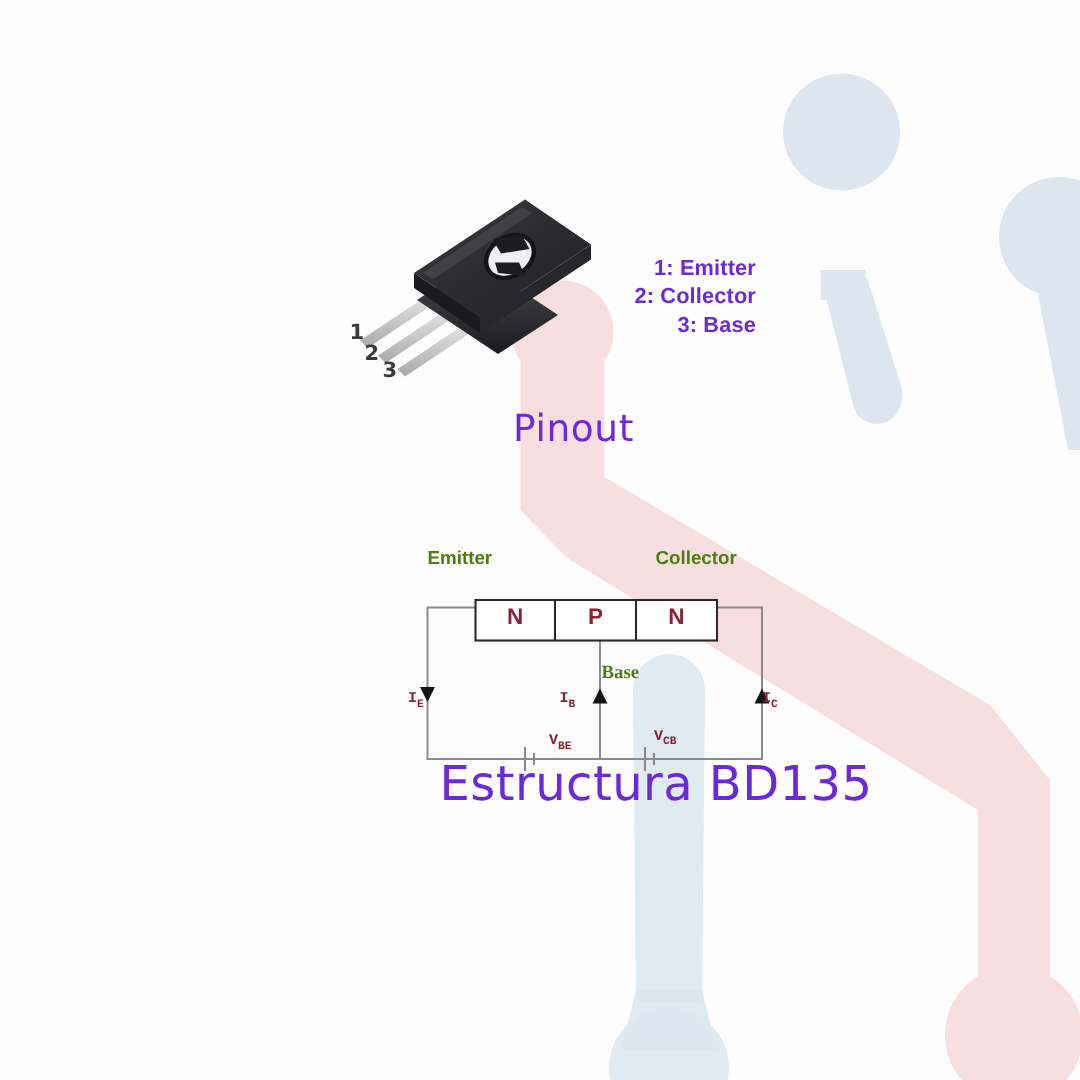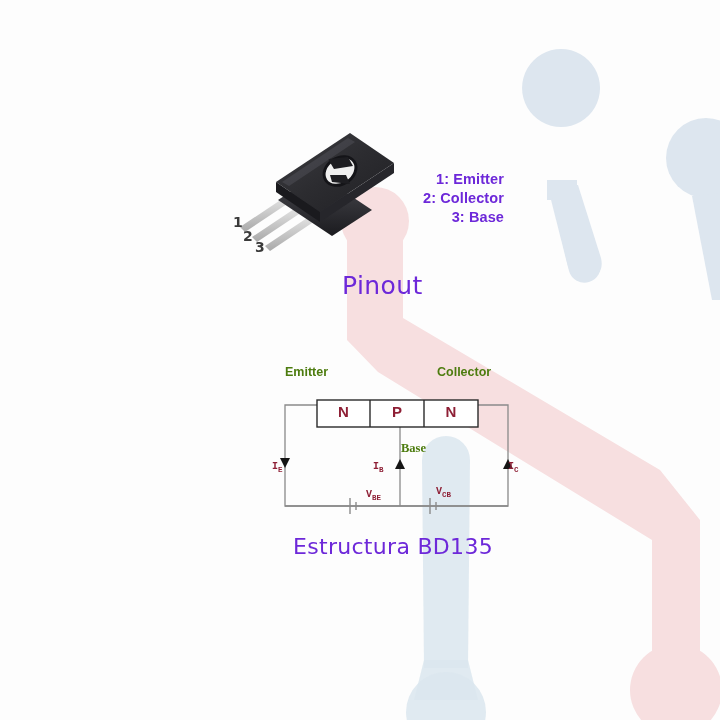--- a/index.html
+++ b/index.html
@@ -24,21 +24,21 @@
     text-align:right;
   }
   .pin-legend div{white-space:nowrap;}
 
   
   .caption{
     position:absolute;color:#6d28d9;font-weight:400;
     font-family:"DejaVu Sans",sans-serif;
   }
   #cap-pinout{left:342px;top:271px;font-size:25px;letter-spacing:.4px;}
-  #cap-estructura{left:293px;top:534px;font-size:22px;letter-spacing:.3px;}
+  #cap-estructura{left:293px;top:503px;font-size:32px;letter-spacing:.3px;}
 
   
   .circuit{position:absolute;left:258px;top:358px;width:270px;height:175px;}
   .clabel{
     position:absolute;color:#4d7c0f;font-weight:bold;font-size:12.5px;
     white-space:nowrap;
   }
   #lbl-emitter{left:285px;top:365px;}
   #lbl-collector{left:437px;top:365px;}
   #lbl-base{left:401px;top:441px;font-family:Liberation Serif, serif;}

